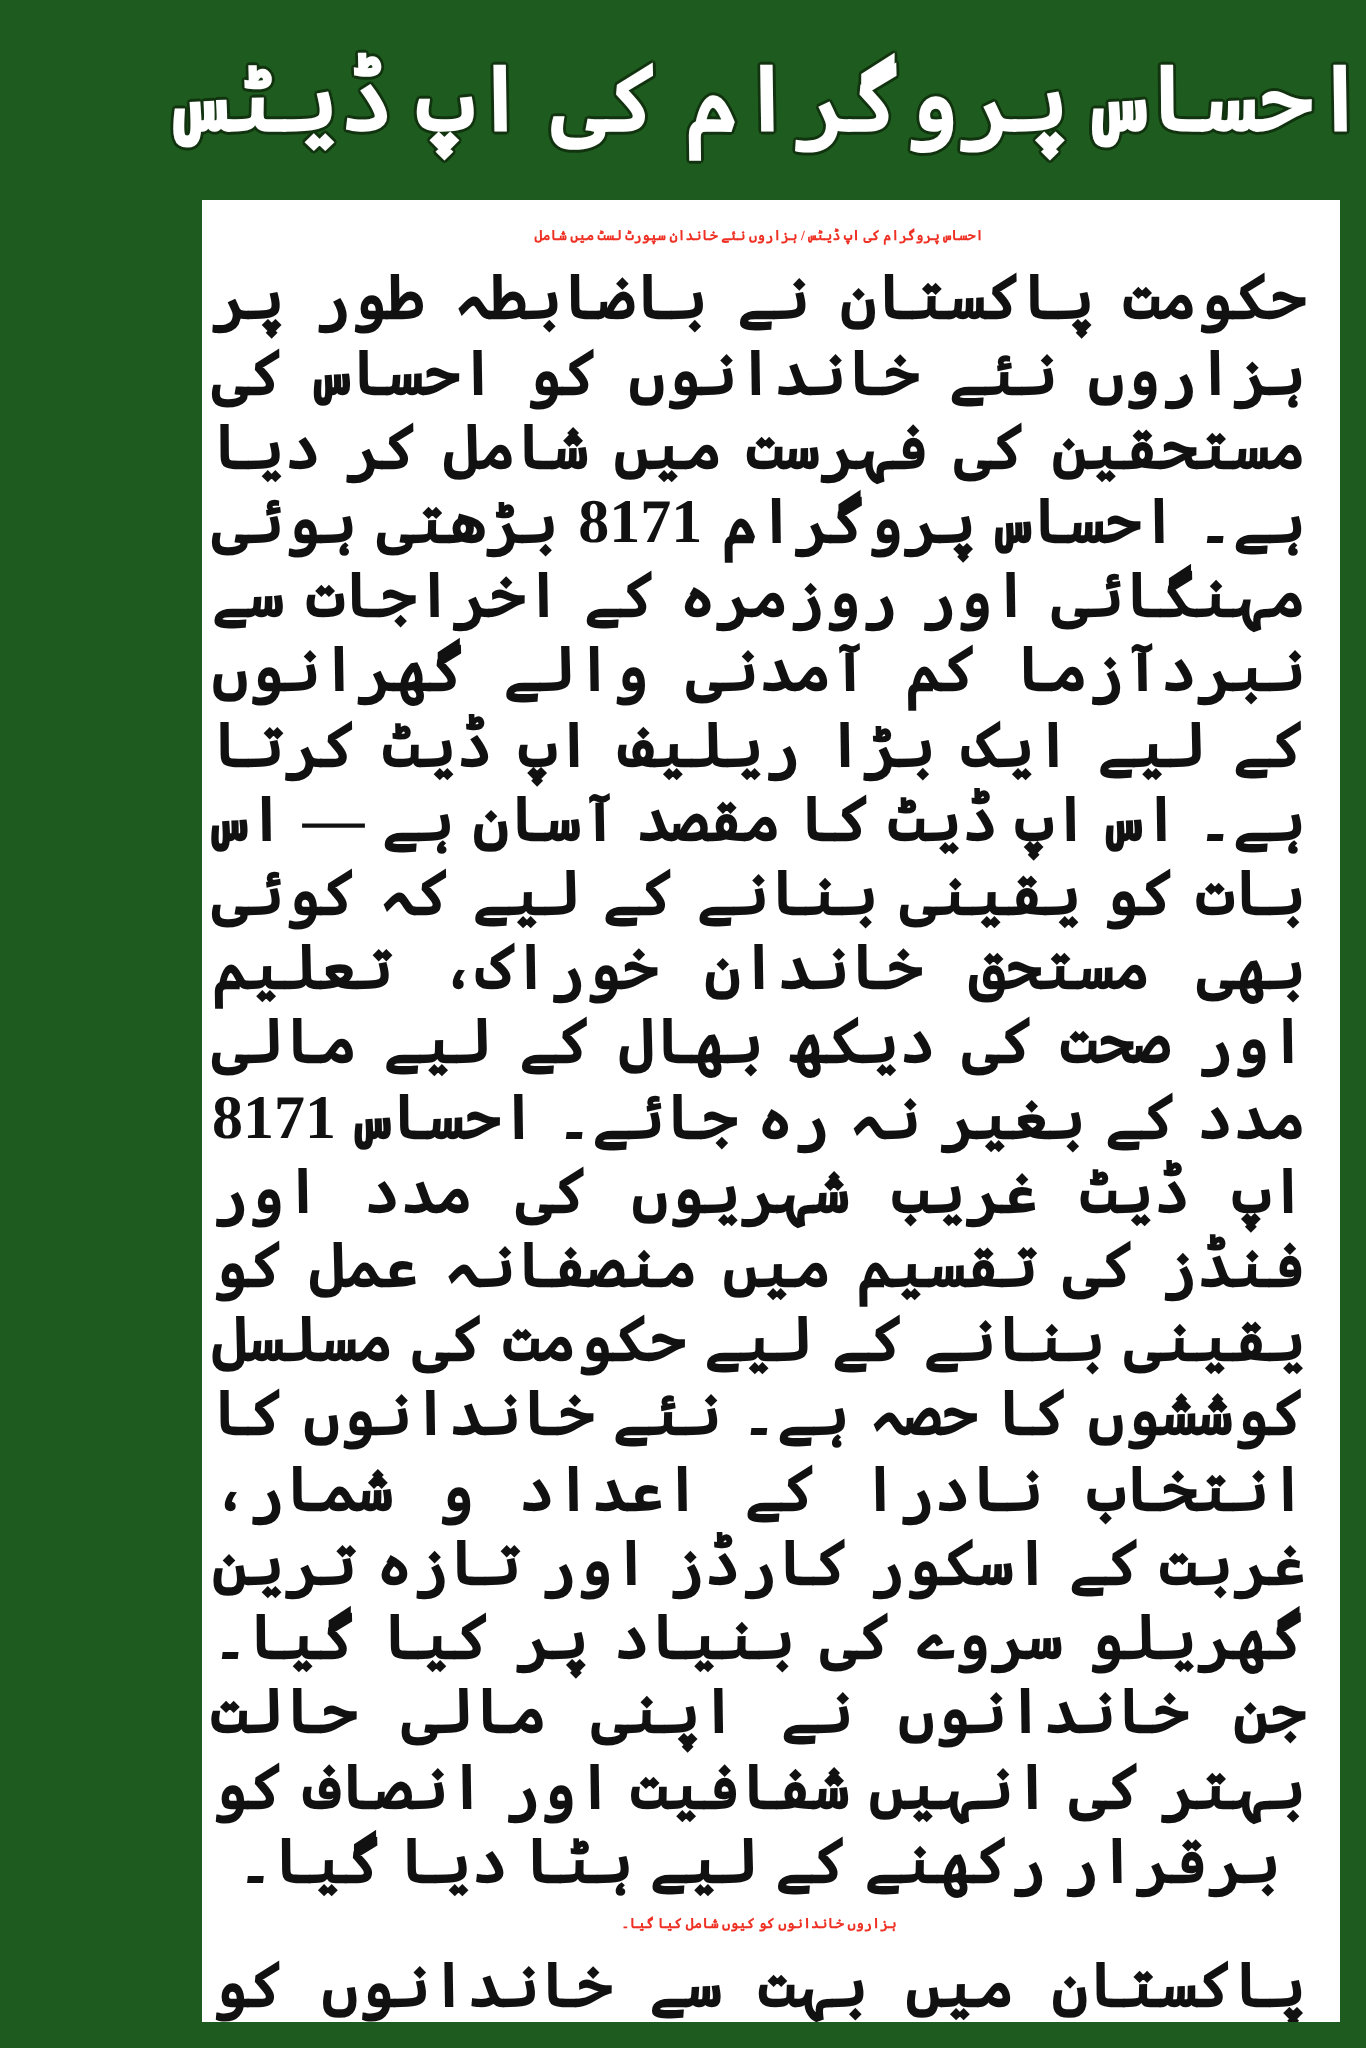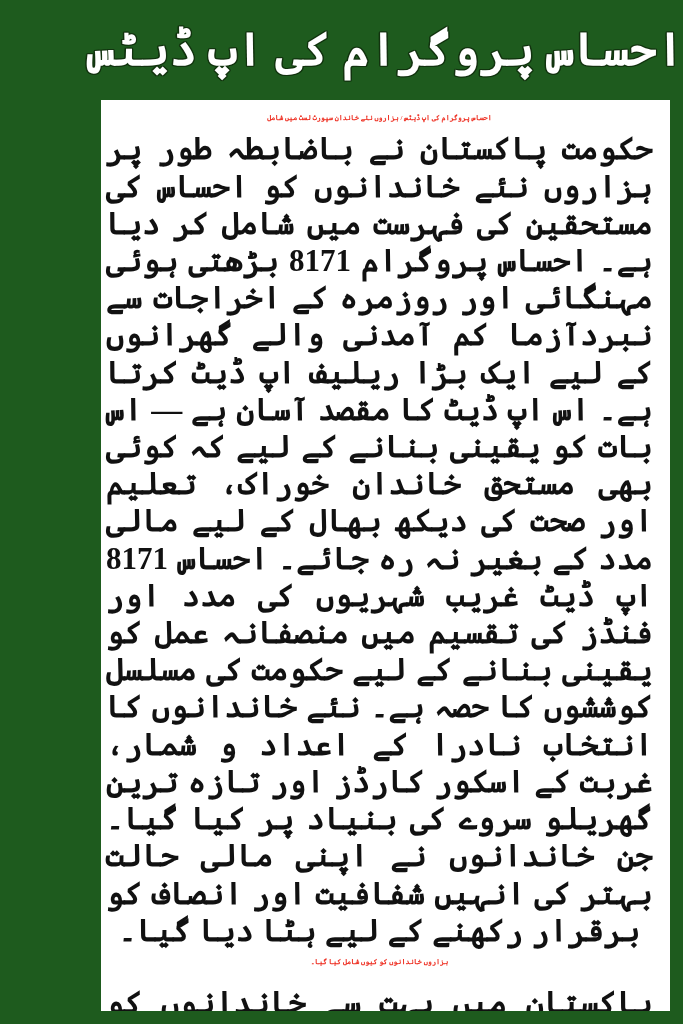--- a/index.html
+++ b/index.html
@@ -90,21 +90,21 @@
     transform: scaleX(0.985);
   }
 
   .section-heading {
     color: #ee3124;
     font-size: 20px;
     line-height: 1.4;
     font-weight: 700;
     text-align: center;
     direction: rtl;
-    margin: 9px 0 16px 0;
+    margin: 9px 0 6px 0;
   }
 
   .body-par {
     color: #111111;
     font-size: 31px;
     line-height: 37.2px;
     font-weight: 600;
     direction: rtl;
     text-align: justify;
     text-align-last: center;

